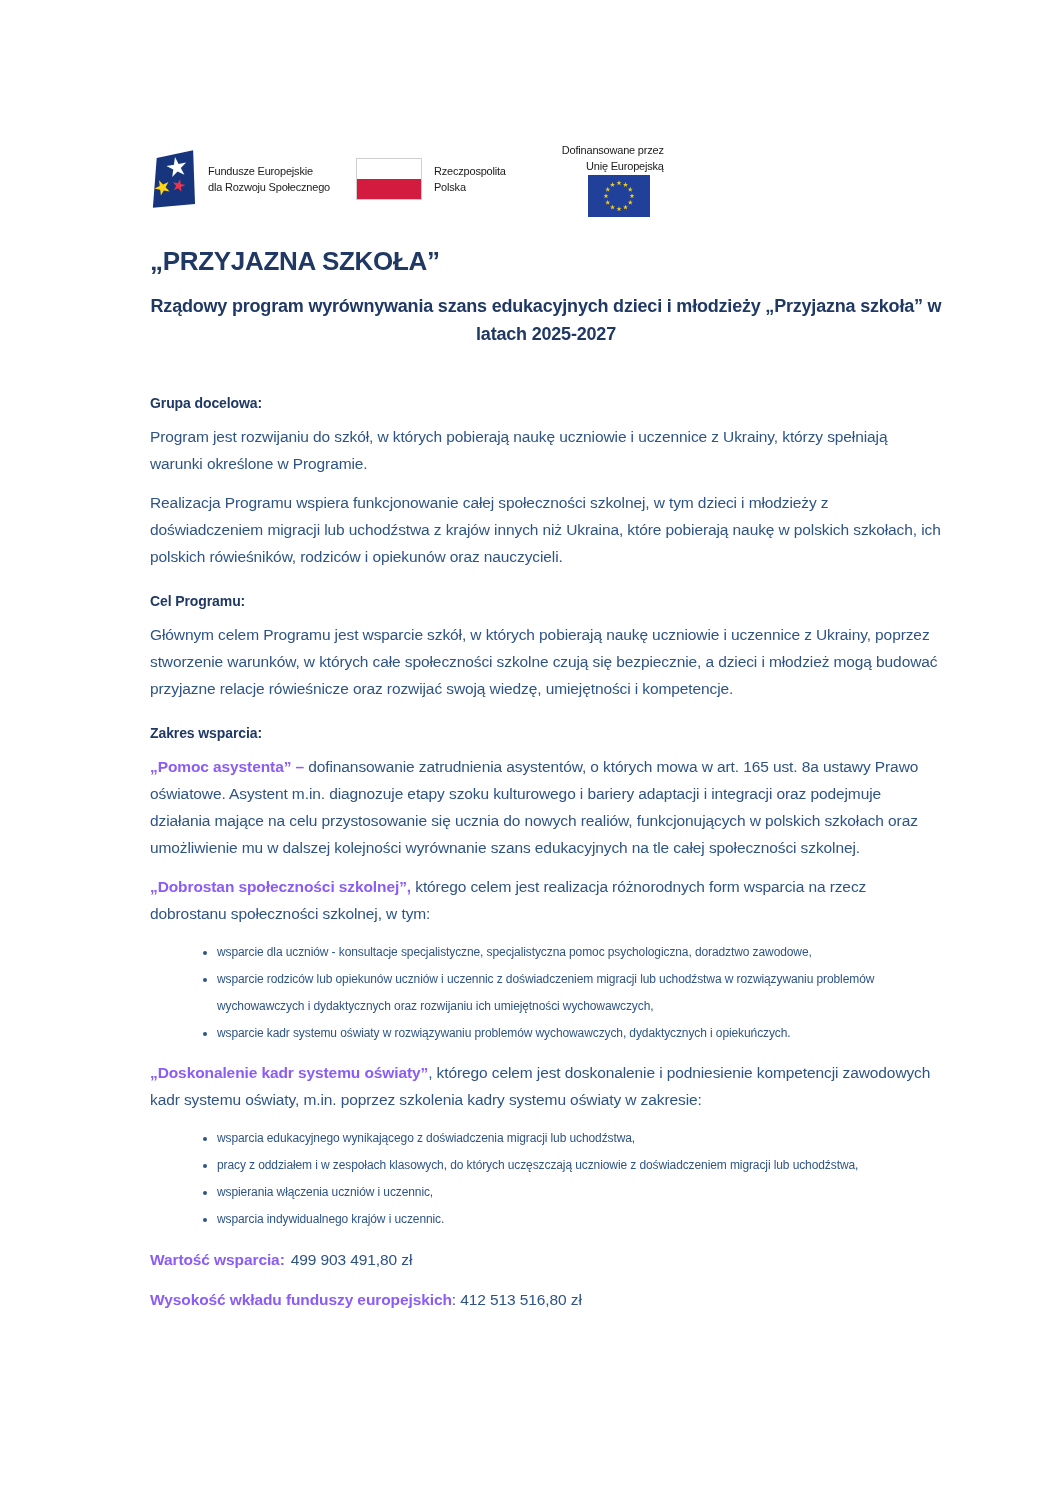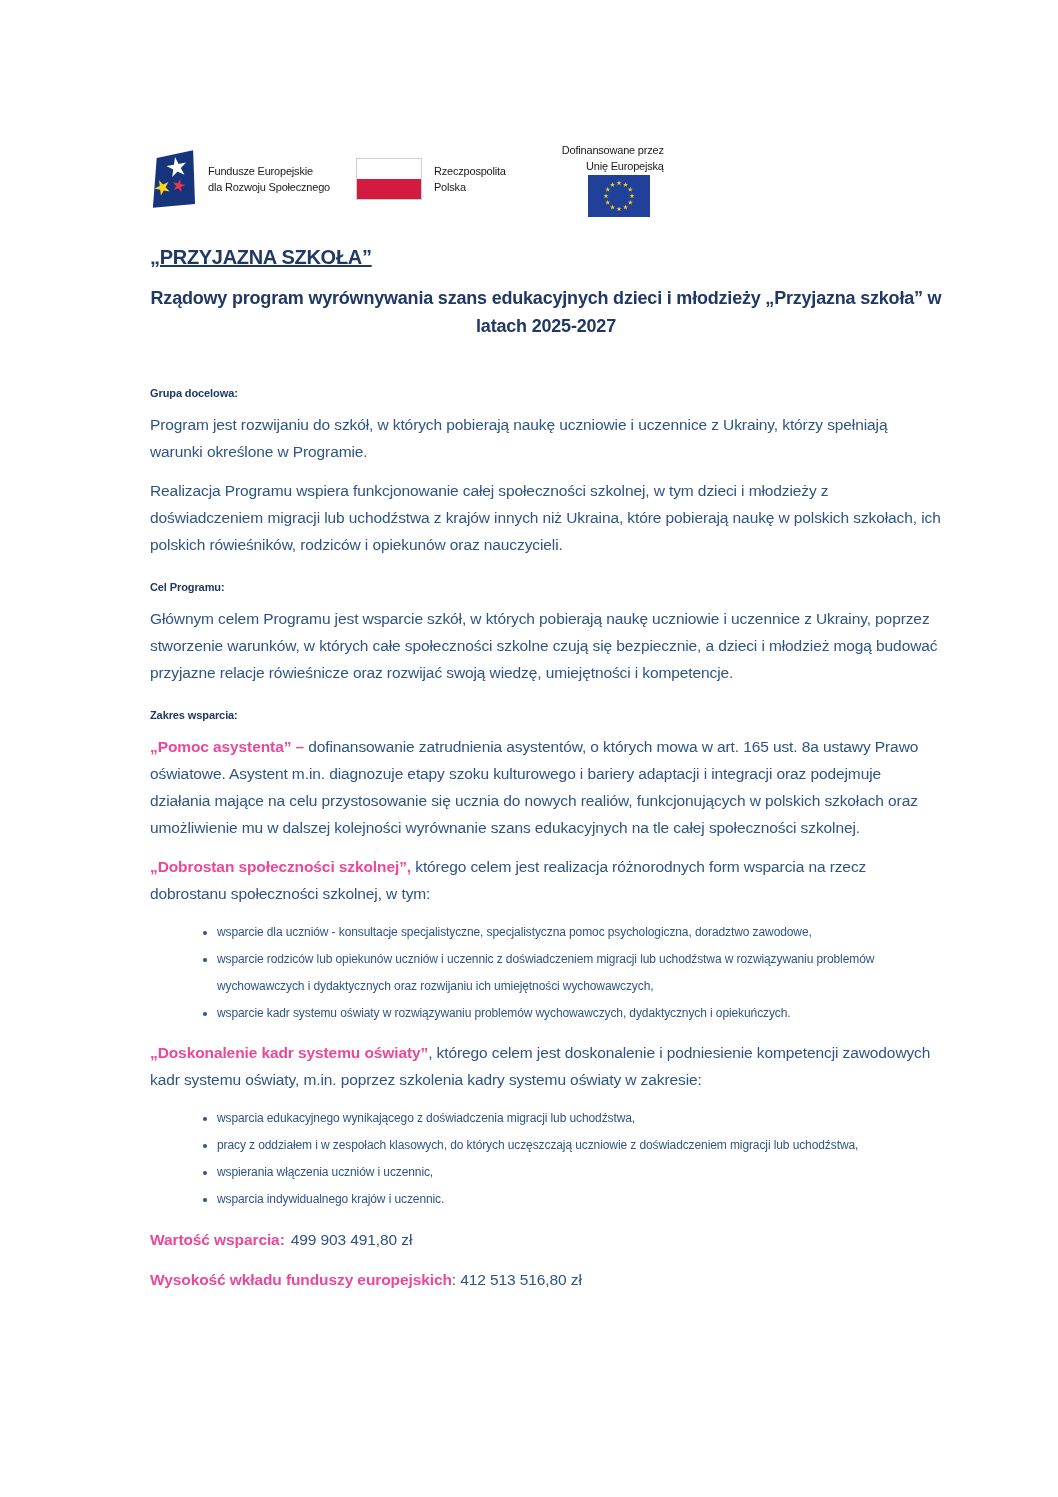--- a/index.html
+++ b/index.html
@@ -20,38 +20,38 @@
     line-height: 16.5px; letter-spacing: -0.2px; margin-left: 12px;
   }
   .logo-text.right { text-align: right; margin-left: 0; margin-right: 12px; }
   .group-poland { margin-left: 26px; }
   .group-eu { margin-left: 56px; flex-direction: column; }
   .pl-flag { width: 66px; height: 42px; border: 1px solid #cfcfcf; box-sizing: border-box; }
   .pl-flag .top { height: 50%; background: #ffffff; }
   .pl-flag .bottom { height: 50%; background: #d31b3f; }
   
   h1 {
-    font-size: 20px; font-weight: 700; color: #1f3864;
-    letter-spacing: -0.3px; margin: 35px 0 0 0; text-decoration: underline;
+    font-size: 26px; font-weight: 700; color: #1f3864;
+    letter-spacing: -0.3px; margin: 35px 0 0 0;
   }
   .subtitle {
     font-size: 18px; font-weight: 700; color: #1f3864;
     line-height: 28px; letter-spacing: -0.2px;
     margin: 15px 0 0 0; max-width: 792px; text-align: center;
   }
   h2 {
-    font-size: 11px; font-weight: 700; color: #1f3864;
+    font-size: 14px; font-weight: 700; color: #1f3864;
     margin: 23px 0 12px 0; letter-spacing: -0.1px;
   }
   h2.first { margin-top: 47px; }
   p {
     font-size: 15.5px; line-height: 27px; letter-spacing: -0.1px;
     margin: 12px 0; max-width: 792px;
   }
-  p strong, li strong { color: #ec4899; font-weight: 700; }
+  p strong, li strong { color: #8b5cf6; font-weight: 700; }
   ul { margin: 12px 0; padding-left: 67px; max-width: 740px; }
   li { font-size: 12px; line-height: 27px; letter-spacing: -0.1px; }
   li::marker { color: #2e5486; }
   .kv { margin: 13px 0; }
   .kv .amount { padding-left: 6px; }
   .defs-holder { position: absolute; width: 0; height: 0; overflow: hidden; }
 </style>
 </head>
 <body>
 

